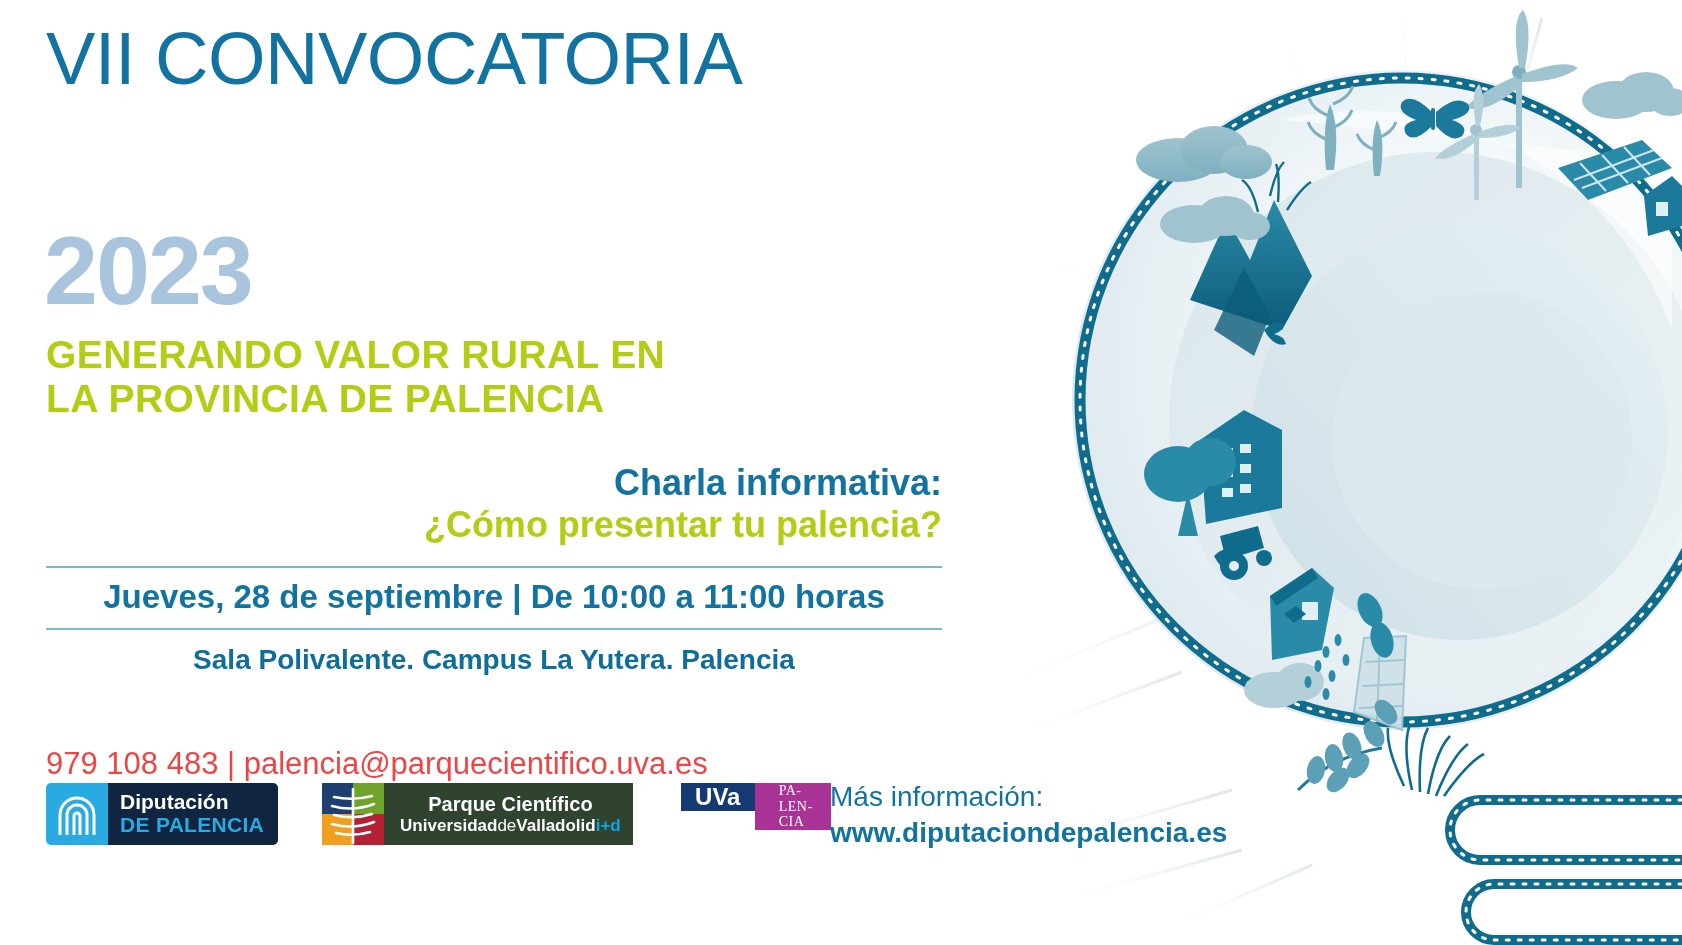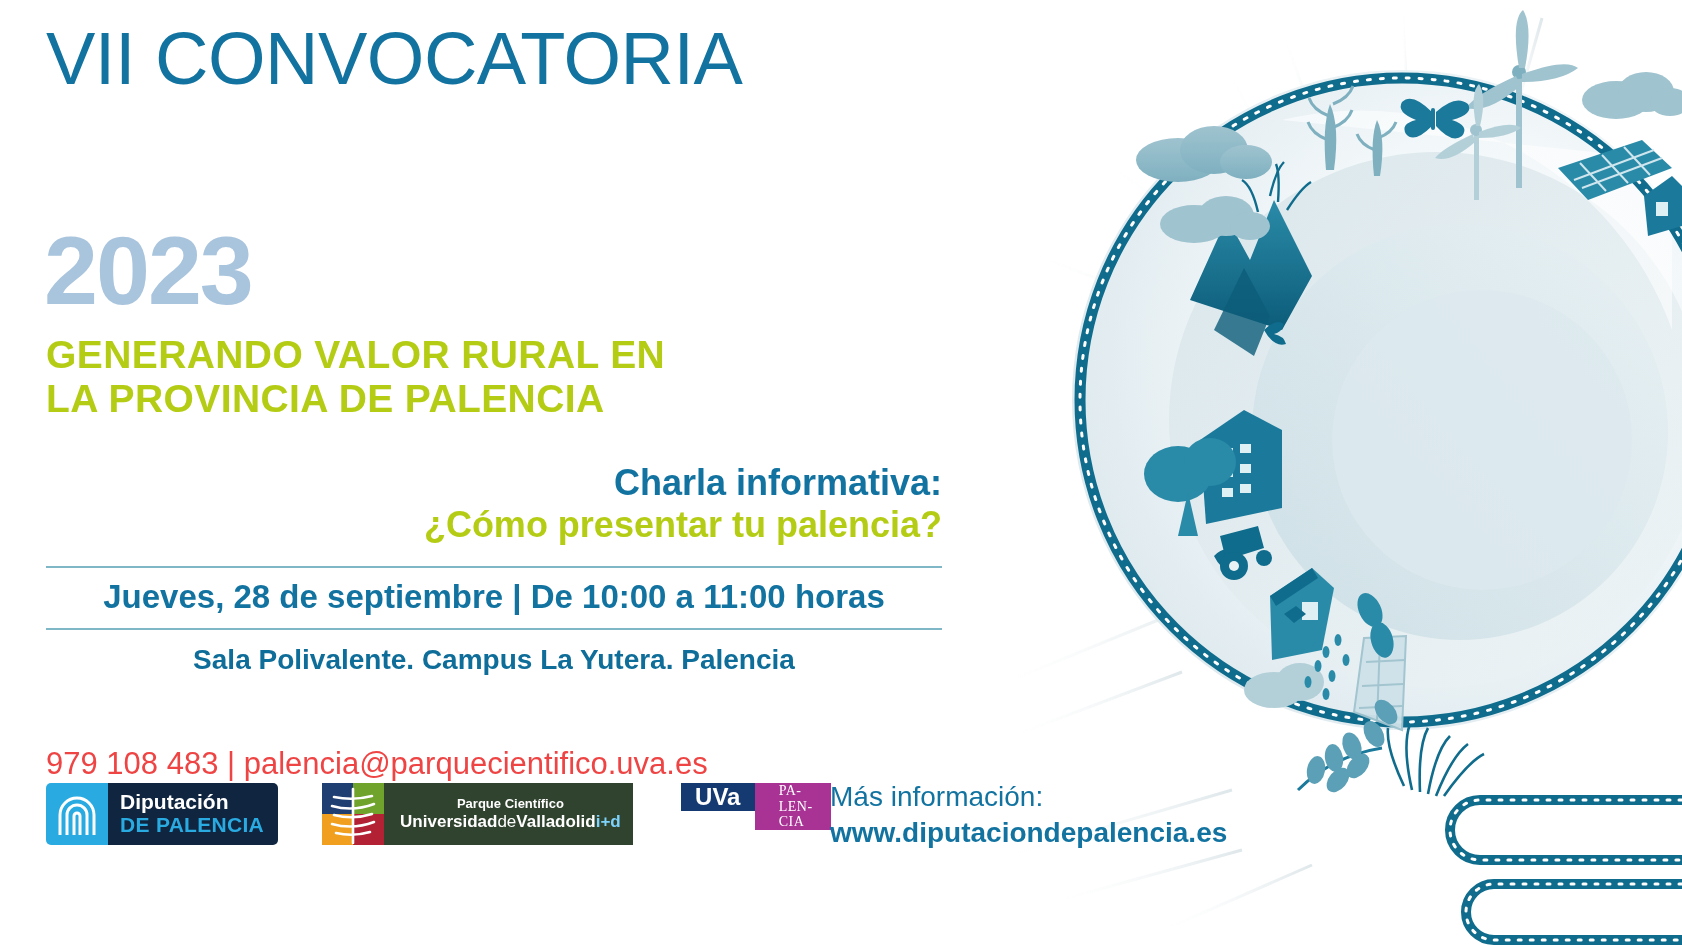--- a/index.html
+++ b/index.html
@@ -221,32 +221,32 @@
   .pc-text {
     background: #30432f;
     padding: 10px 12px 10px 16px;
     display: flex;
     flex-direction: column;
     justify-content: center;
     color: #ffffff;
     white-space: nowrap;
   }
   .pc-text .l1 {
-    font-size: 13px;
+    font-size: 20px;
     font-weight: 700;
     text-align: center;
     line-height: 1.15;
   }
   .pc-text .l2 {
     font-size: 17px;
     font-weight: 700;
     line-height: 1.15;
   }
   .pc-text .l2 .thin { font-weight: 400; }
-  .pc-text .l2 .idi { color: #7dd3fc; }
+  .pc-text .l2 .idi { color: #0ea5e9; }
 
   
   .logo-uva {
     display: flex;
     align-items: flex-start;
     height: 62px;
     margin-left: 48px;
   }
   .uva-left {
     background: #153a72;

